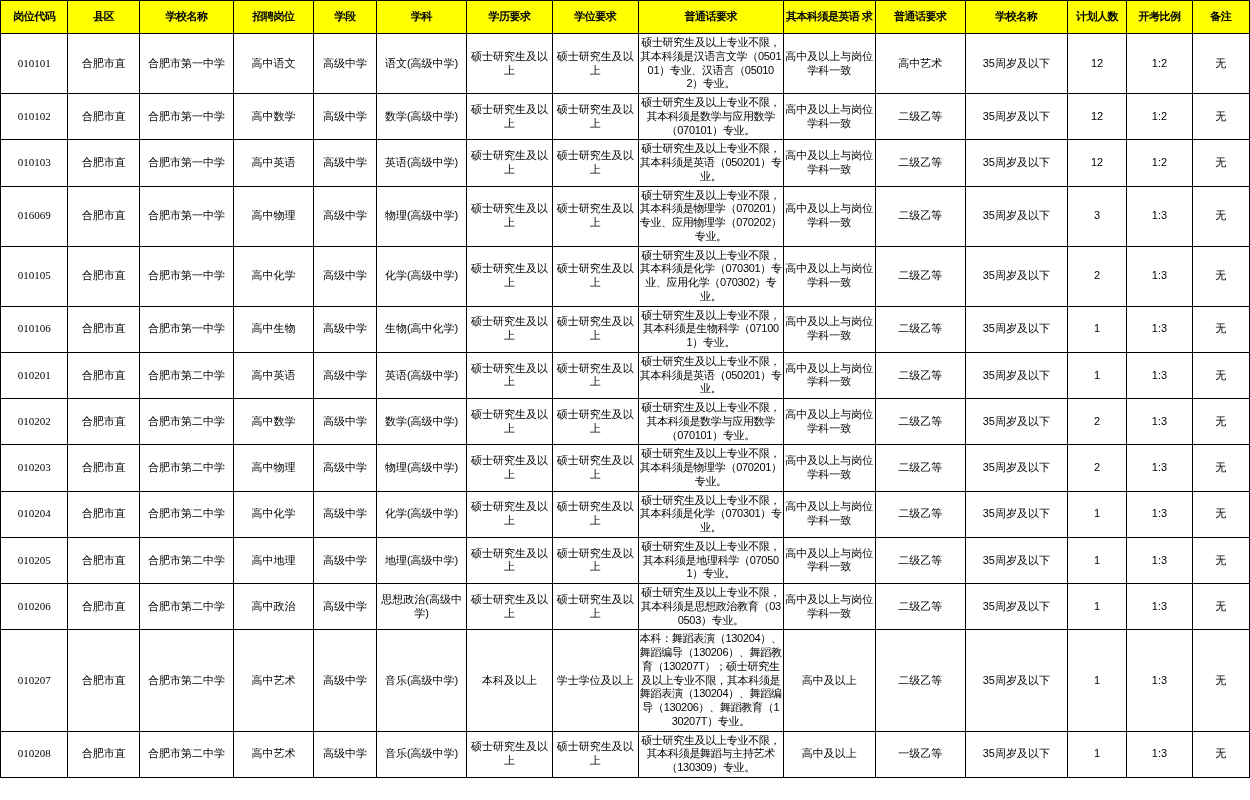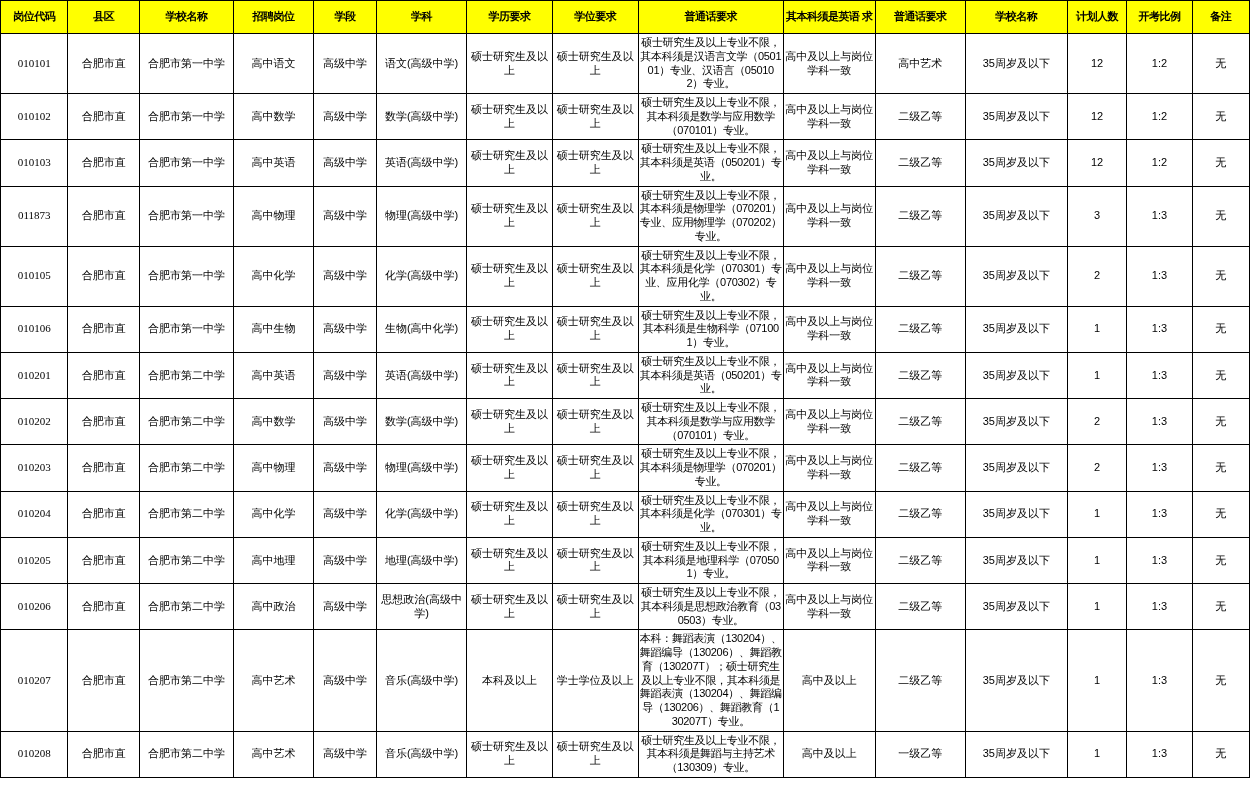--- a/index.html
+++ b/index.html
@@ -156,21 +156,21 @@
           <td>硕士研究生及以上</td>
           <td class="tight">硕士研究生及以上专业不限，其本科须是英语（050201）专业。</td>
           <td>高中及以上与岗位学科一致</td>
           <td>二级乙等</td>
           <td>35周岁及以下</td>
           <td>12</td>
           <td>1:2</td>
           <td>无</td>
         </tr>
         <tr>
-          <td class="code">011873</td>
+          <td class="code">016069</td>
           <td>合肥市直</td>
           <td>合肥市第一中学</td>
           <td>高中物理</td>
           <td>高级中学</td>
           <td>物理(高级中学)</td>
           <td>硕士研究生及以上</td>
           <td>硕士研究生及以上</td>
           <td class="tight">硕士研究生及以上专业不限，其本科须是物理学（070201）专业、应用物理学（070202）专业。</td>
           <td>高中及以上与岗位学科一致</td>
           <td>二级乙等</td>

